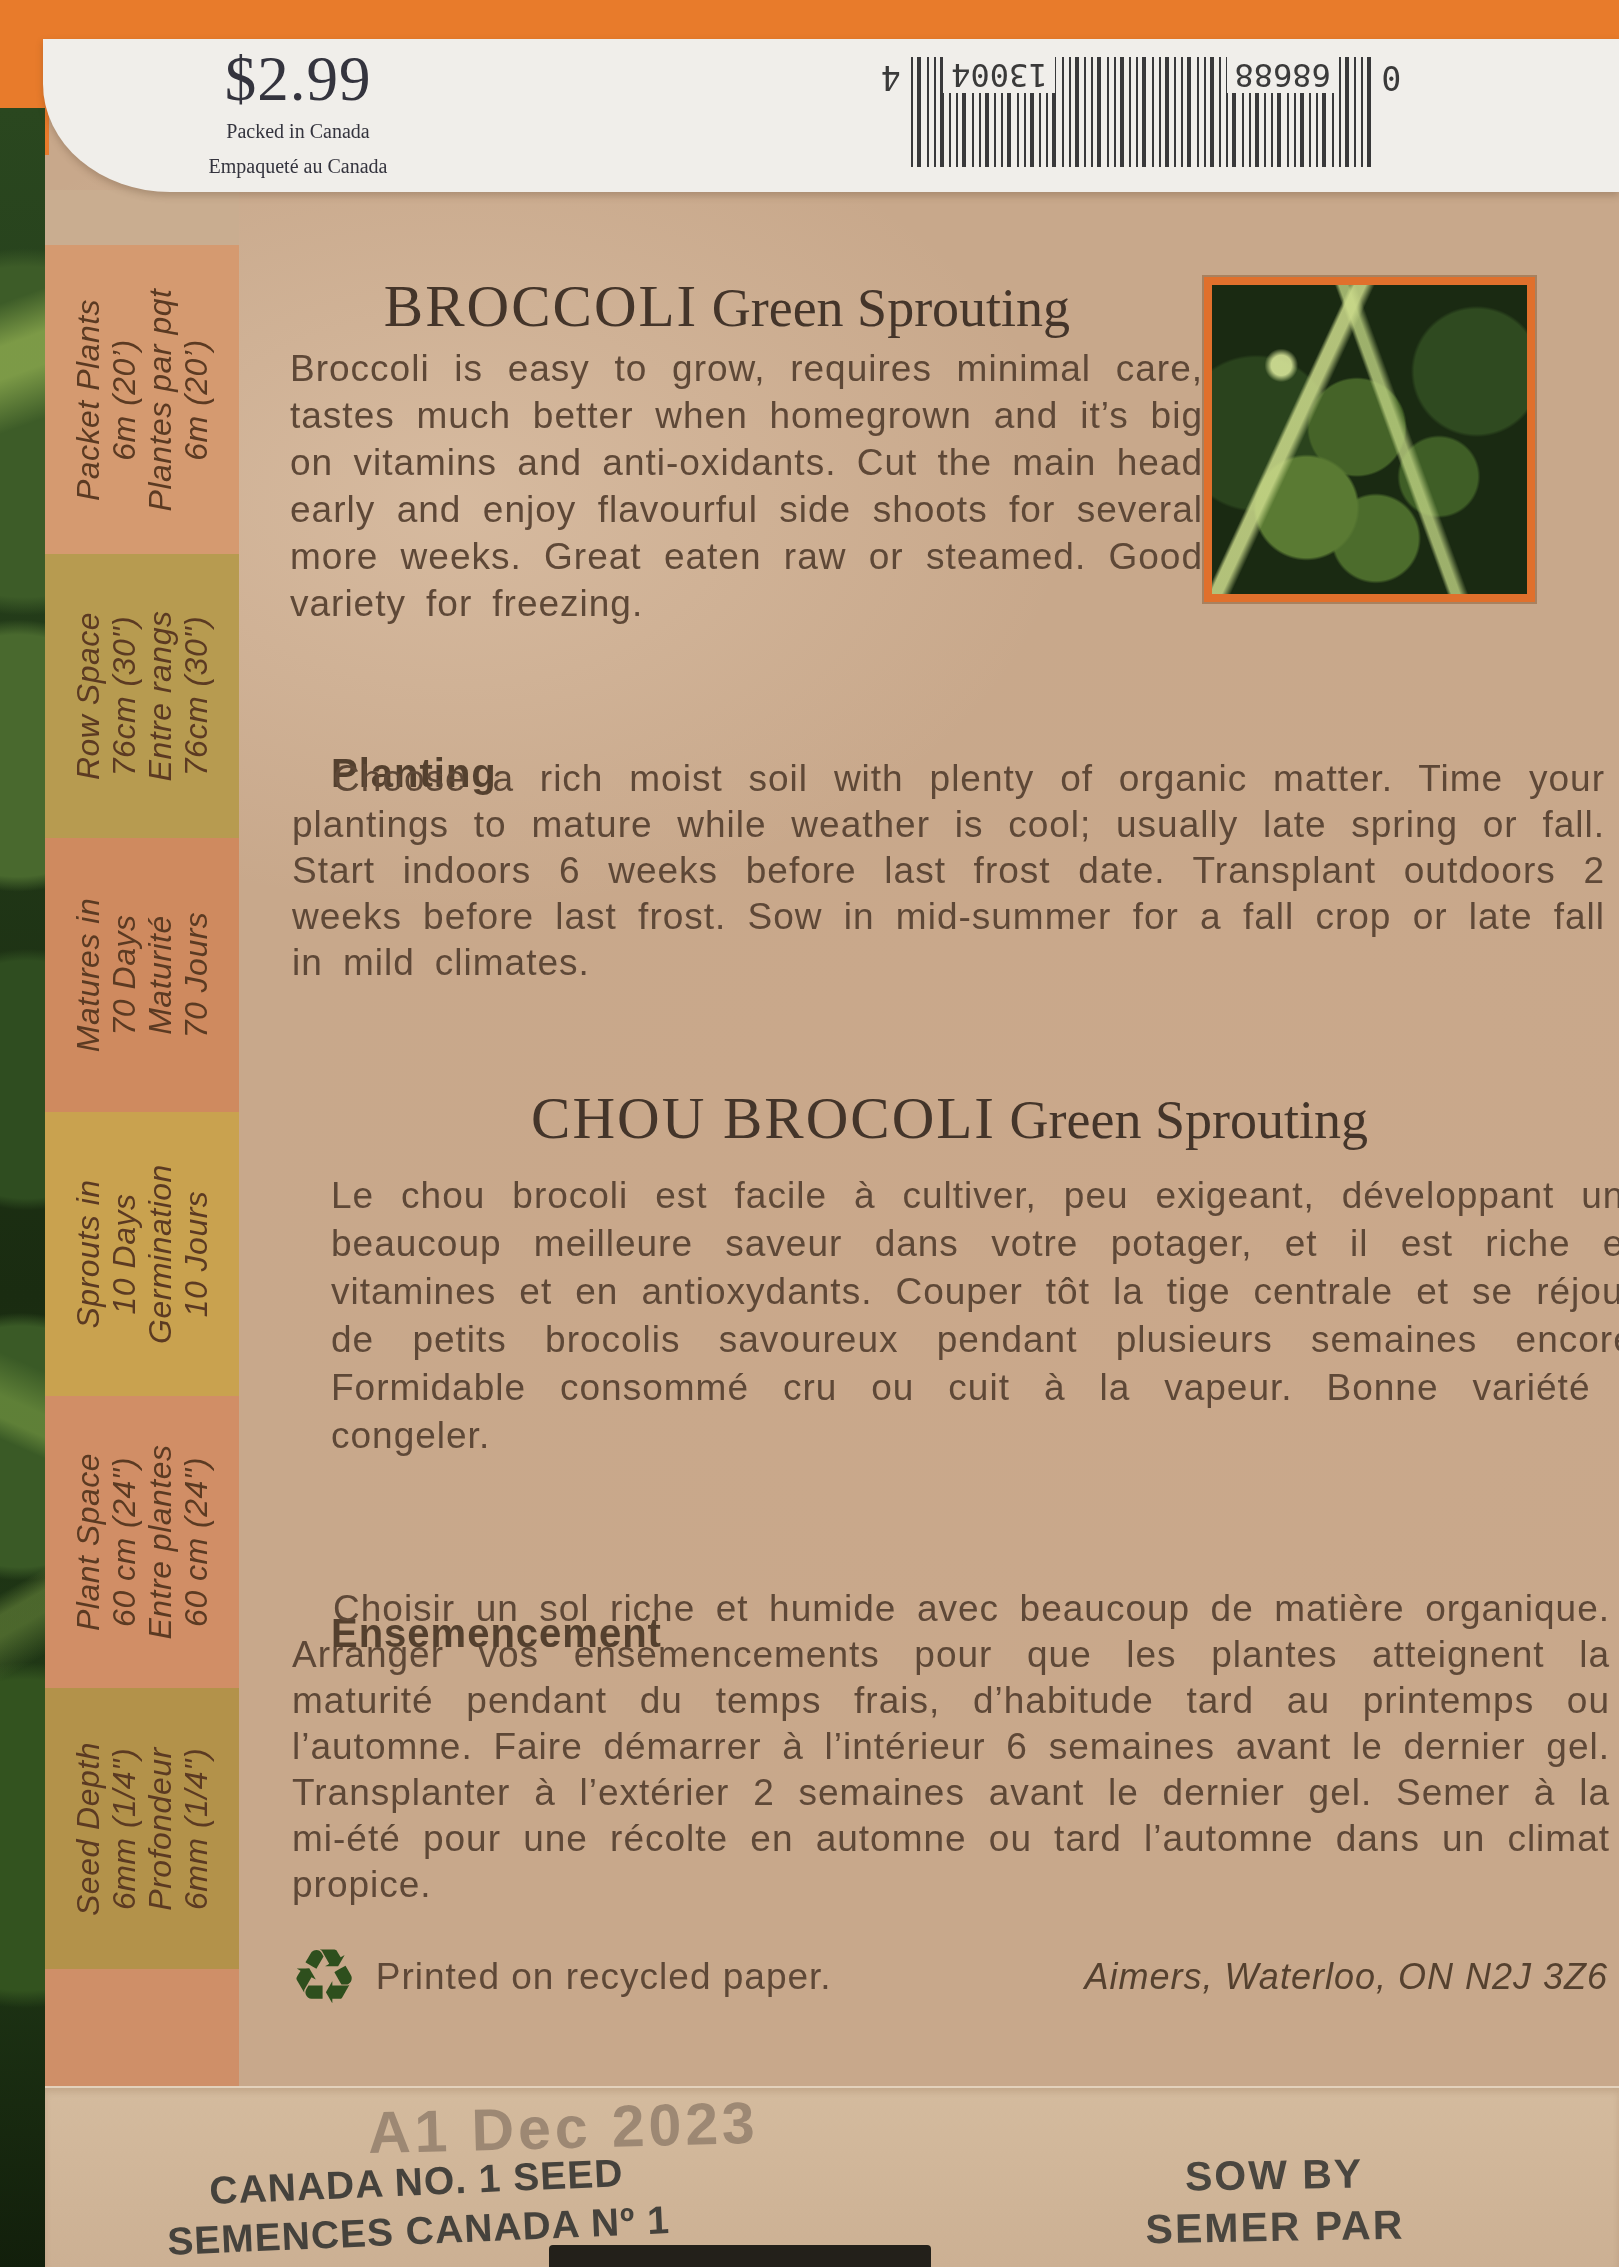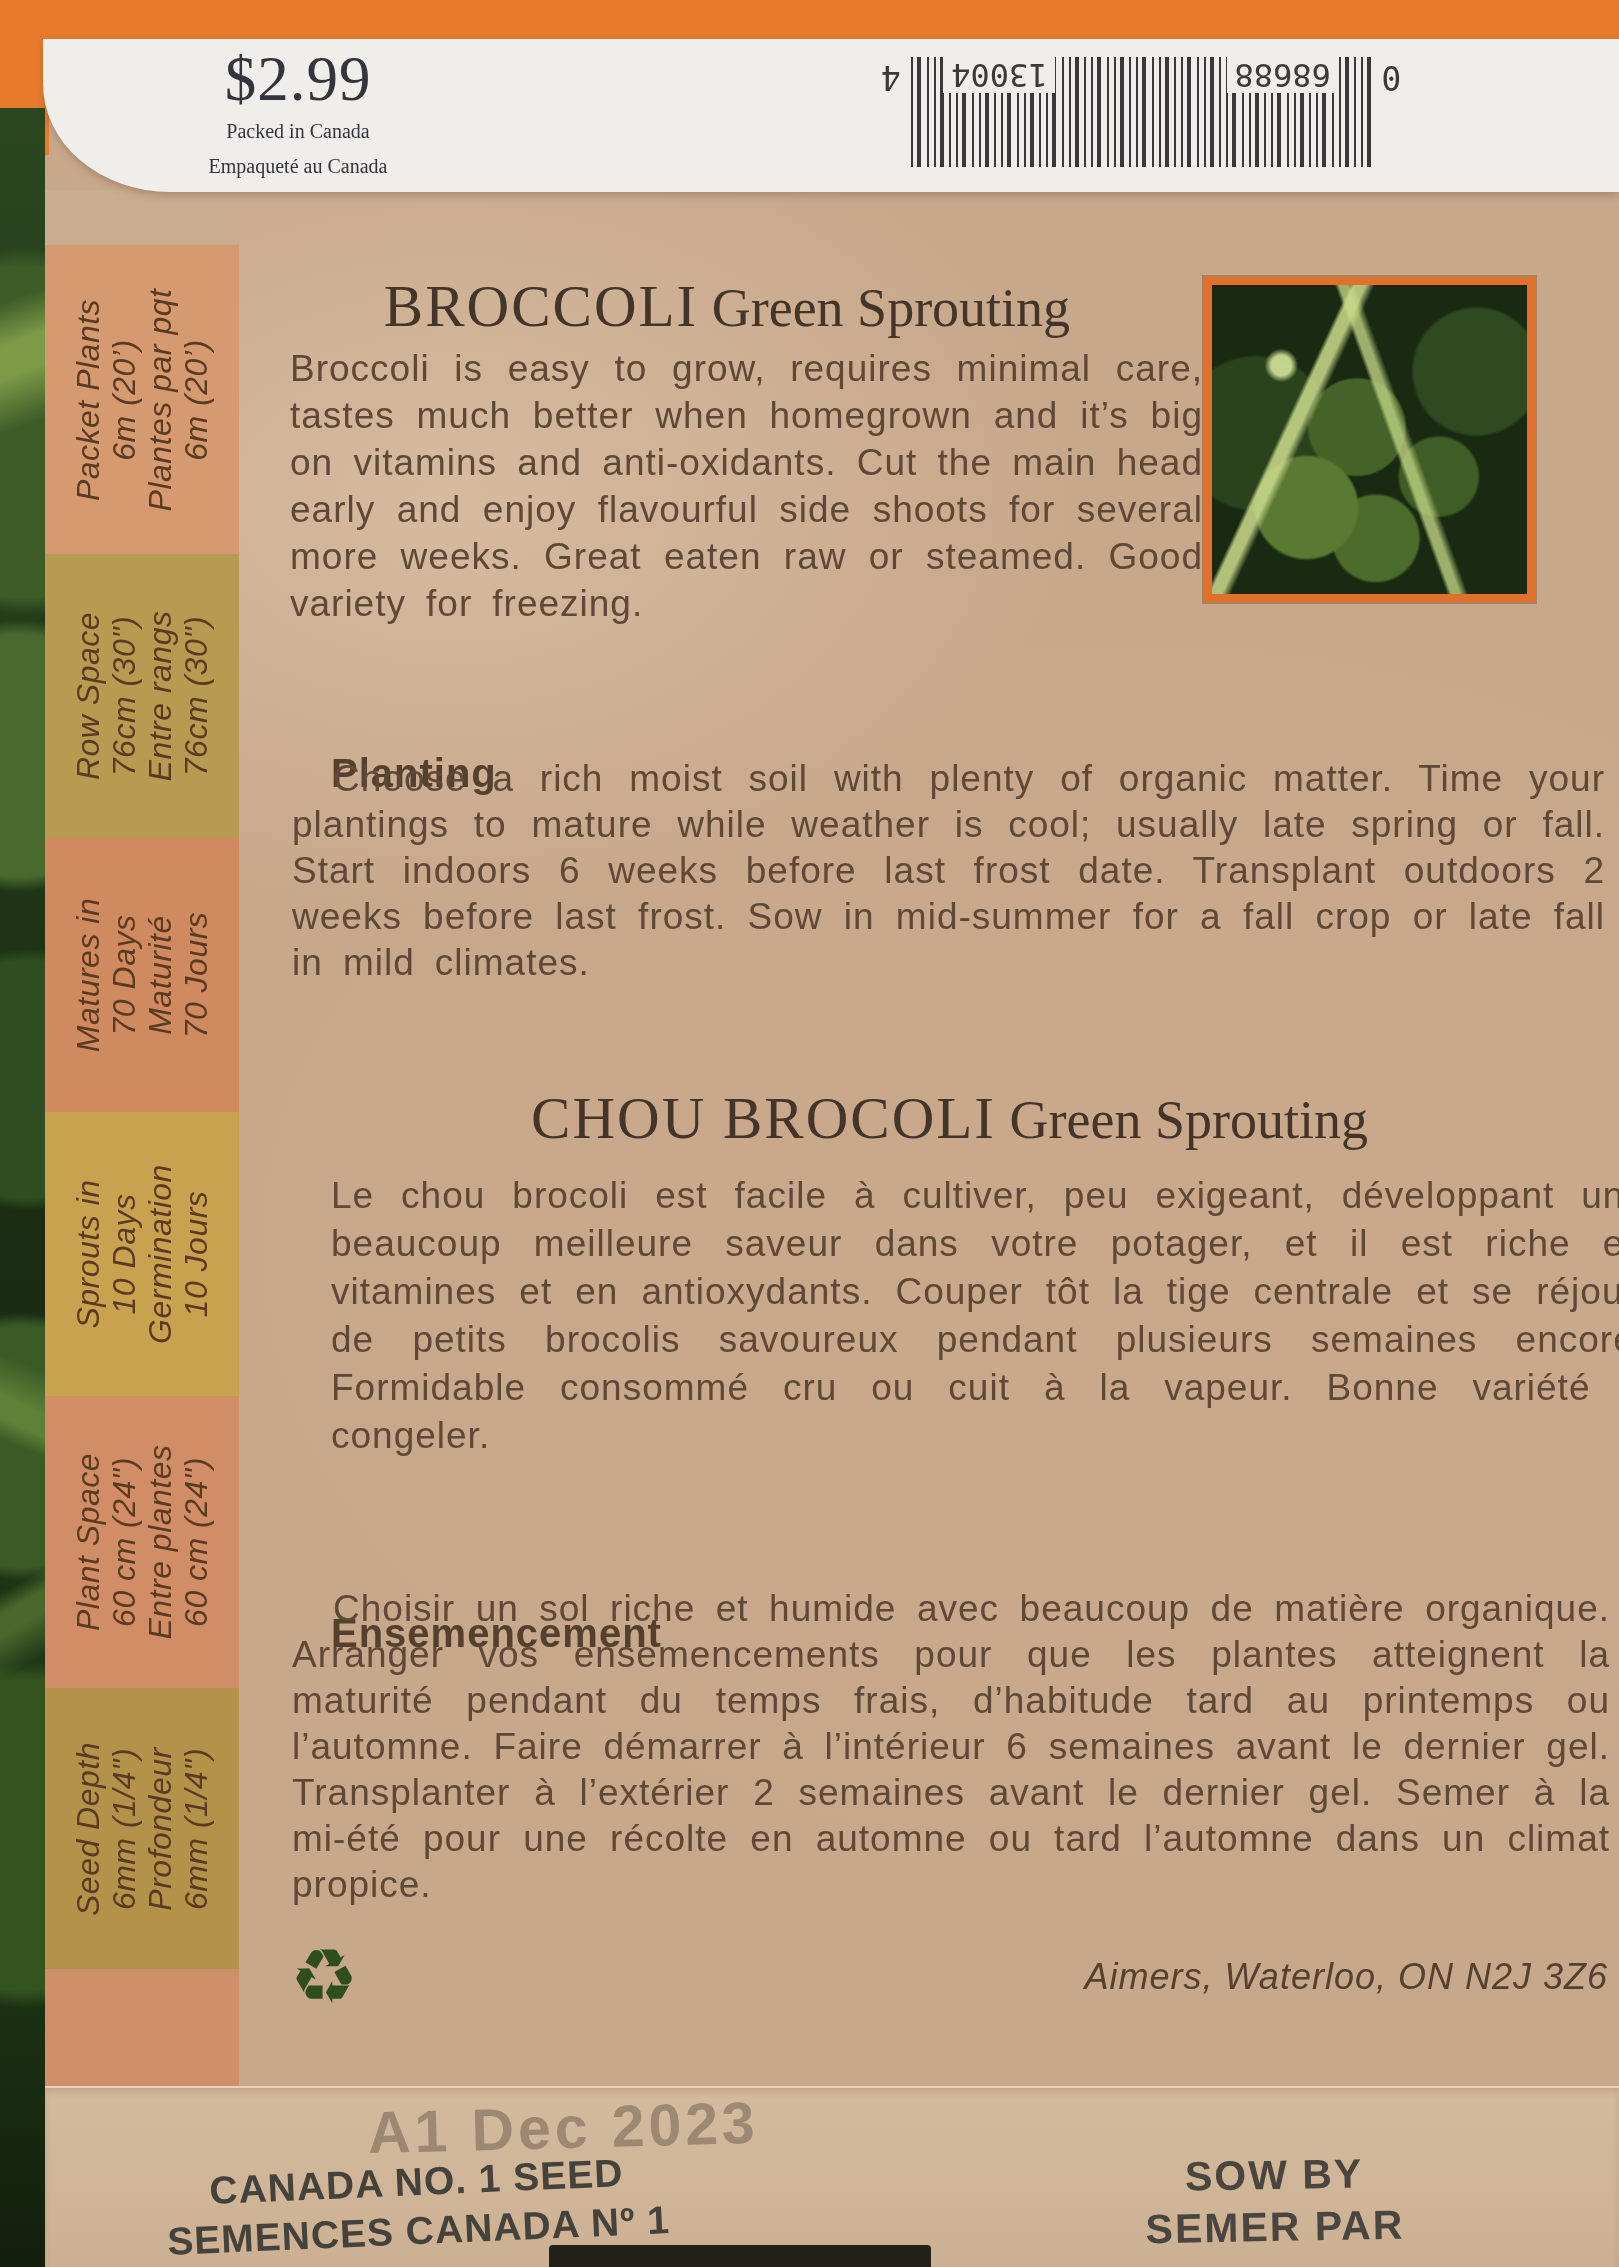--- a/index.html
+++ b/index.html
@@ -205,20 +205,21 @@
   <div class="abs title title-fr">
     <span class="caps">CHOU BROCOLI</span><span class="rest"> Green Sprouting</span>
   </div>
   <div class="abs bodytext desc-fr">Le chou brocoli est facile à cultiver, peu exigeant, développant une beaucoup meilleure saveur dans votre potager, et il est riche en vitamines et en antioxydants.  Couper tôt la tige centrale et se réjouir de petits brocolis savoureux pendant plusieurs semaines encore.  Formidable consommé cru ou cuit à la vapeur.  Bonne variété à congeler.</div>
 
   <div class="abs heading sowing-h">Ensemencement</div>
   <div class="abs bodytext sowing-b indent">Choisir un sol riche et humide avec beaucoup de matière organique.  Arranger vos ensemencements pour que les plantes atteignent la maturité pendant du temps frais, d’habitude tard au printemps ou l’automne.  Faire démarrer à l’intérieur 6 semaines avant le dernier gel.  Transplanter à l’extérier 2 semaines avant le dernier gel.  Semer à la mi-été pour une récolte en automne ou tard l’automne dans un climat propice.</div>
 
   <div class="abs recycle-row">
     <span class="recycle-icon">♻</span>
+    <span class="recycle-note">Printed on recycled paper.</span>
     <span class="address">Aimers, Waterloo, ON  N2J 3Z6</span>
   </div>
 
   <div class="cream"></div>
   <div class="flap">
     <div class="stamp">A1 Dec 2023</div>
     <div class="grade">
       <div>CANADA NO. 1 SEED</div>
       <div>SEMENCES CANADA Nº 1</div>
     </div>

